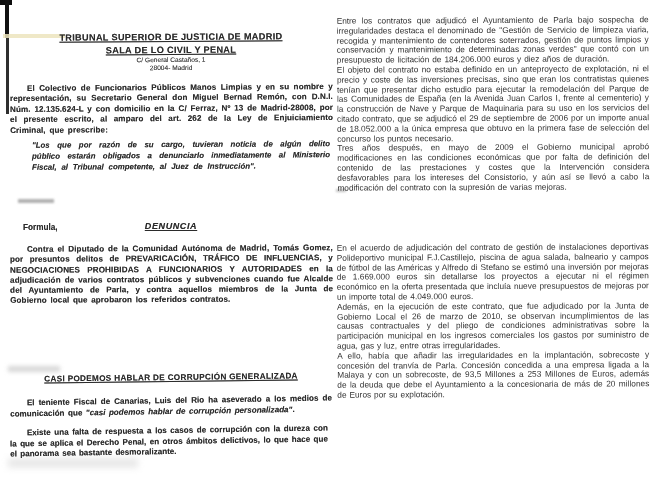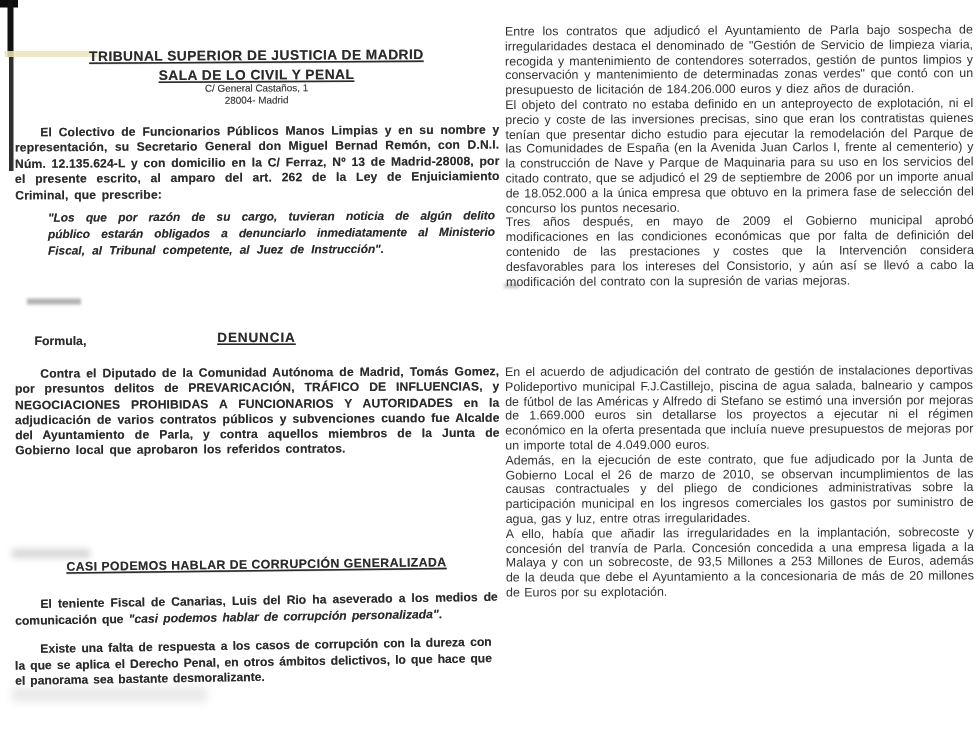--- a/index.html
+++ b/index.html
@@ -29,21 +29,21 @@
   }
   .legal-quote {
     left:32px; top:140px; width:298px;
     font-size:7.9px; font-weight:bold; font-style:italic; line-height:10.9px;
     text-align:justify; word-spacing:2.6px;
     transform:rotate(-0.3deg);
   }
   .formula { left:10px; top:187px; width:322px; font-size:8.2px; font-weight:bold; text-indent:13px;margin-top:36px; }
 
   .denuncia-heading { left:10px; top:215px; width:322px; text-align:center; }
-  .denuncia-heading span { font-size:9px; font-weight:bold; letter-spacing:0.6px; text-decoration:underline; }
+  .denuncia-heading span { font-size:9px; font-weight:bold; letter-spacing:0.6px; text-decoration:underline;font-style:italic; }
 
   .accusation-para {
     left:10px; top:244px; width:323px;
     font-size:8.1px; font-weight:bold; line-height:10.3px;
     text-align:justify; text-indent:17px;
     letter-spacing:0.1px; word-spacing:1.2px;
     transform:rotate(-0.3deg);
   }
   .casi-heading { left:10px; top:366px; width:322px; text-align:center; transform:rotate(-0.7deg); }
   .casi-heading span { font-size:8.2px; font-weight:bold; letter-spacing:0.3px; text-decoration:underline; }

